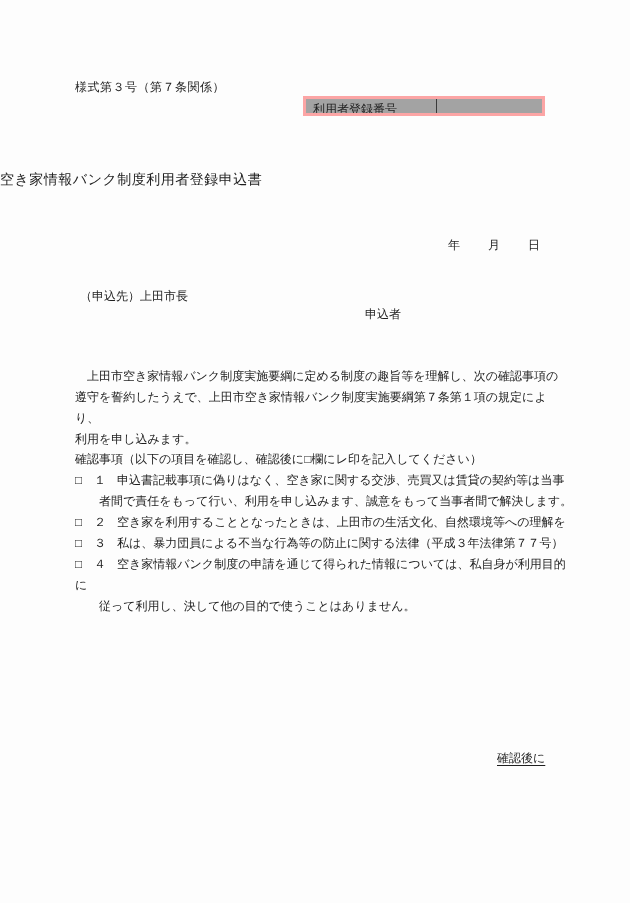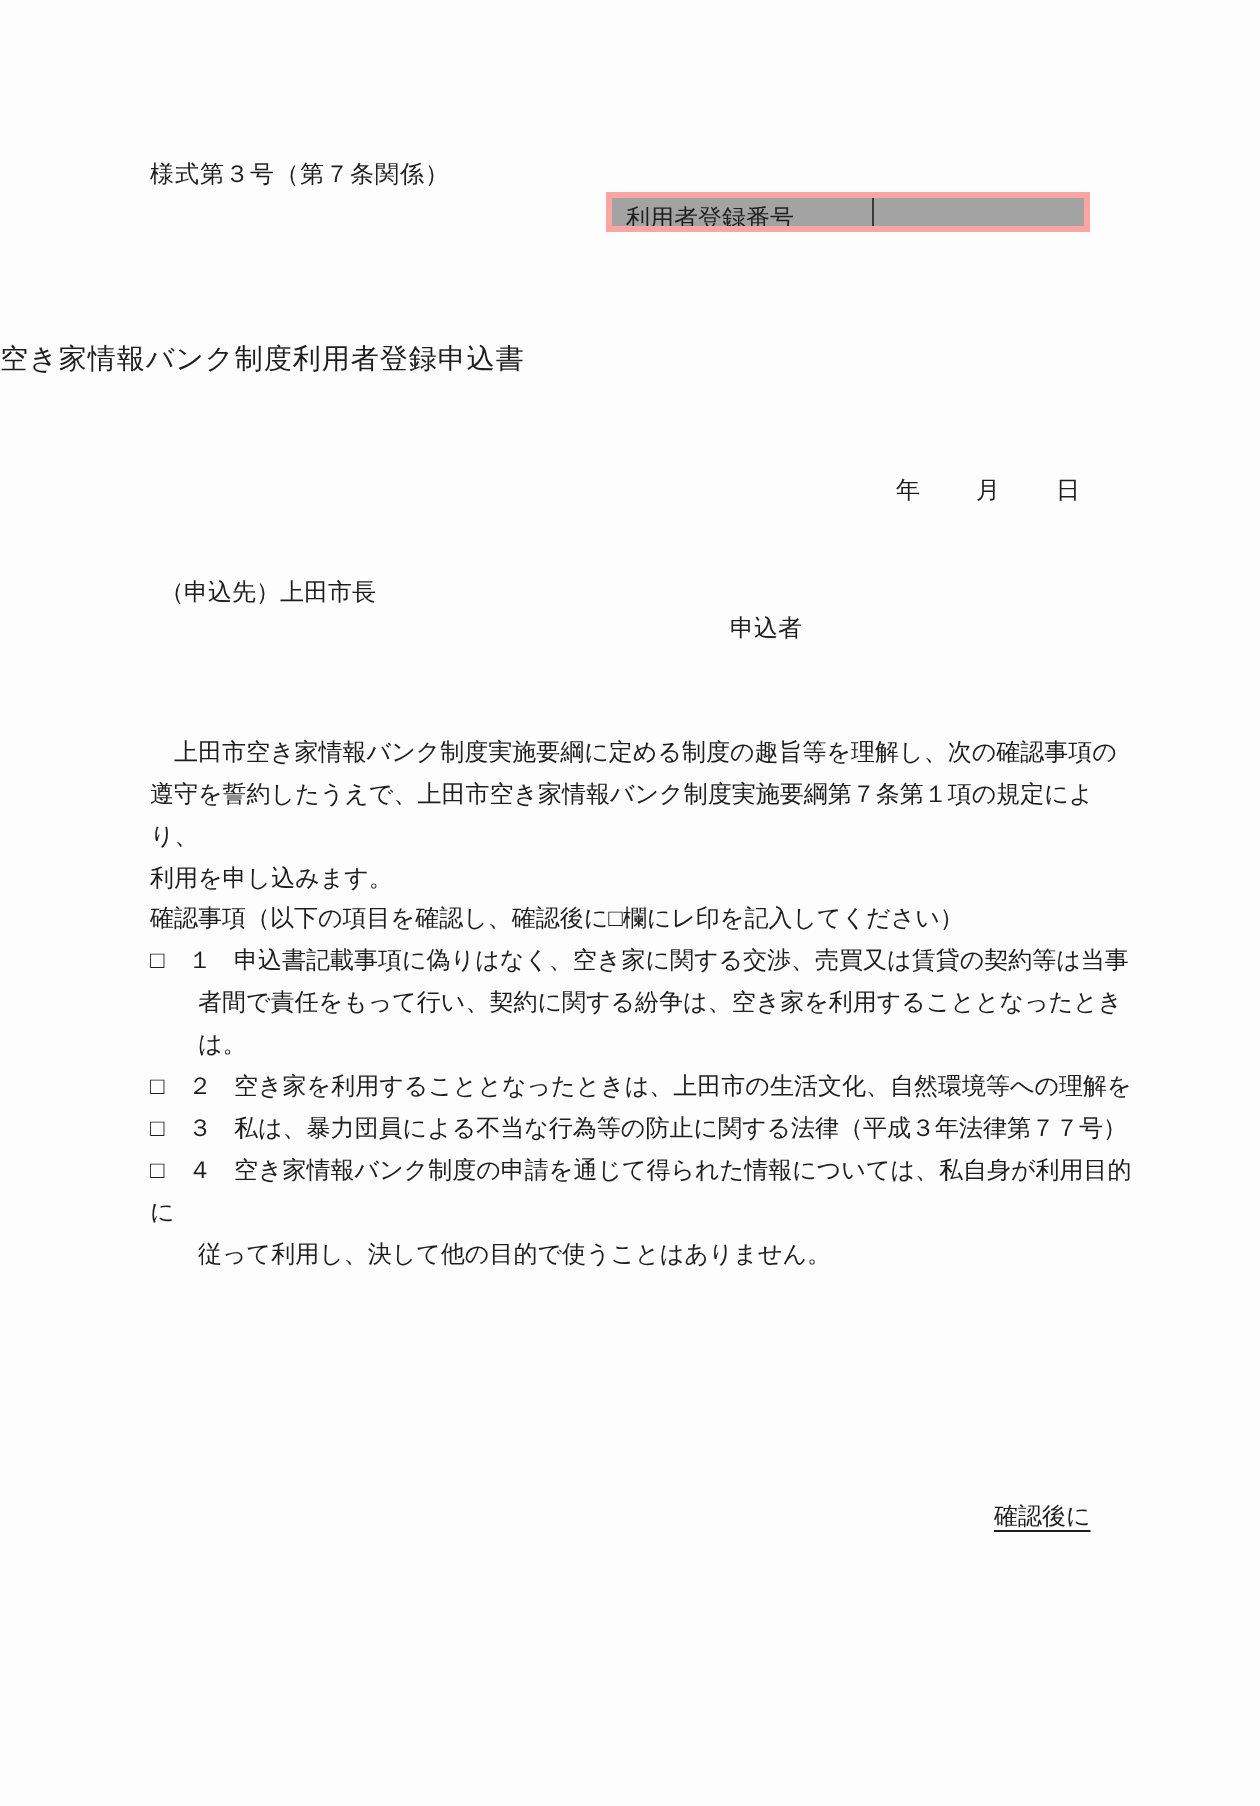--- a/index.html
+++ b/index.html
@@ -70,21 +70,21 @@
     <div>遵守を誓約したうえで、上田市空き家情報バンク制度実施要綱第７条第１項の規定により、</div>
     <div>利用を申し込みます。</div>
   </div>
 
   <div class="abs confirm">
     <div>確認事項（以下の項目を確認し、確認後に□欄にレ印を記入してください）</div>
 
     <div class="ci-first">
       <span class="cb">□</span><span class="num">１</span><span>申込書記載事項に偽りはなく、空き家に関する交渉、売買又は賃貸の契約等は当事</span>
     </div>
-    <div class="ci-cont">者間で責任をもって行い、契約に関する紛争は、空き家を利用することとなったときは。</div>
+    <div class="ci-cont">者間で責任をもって行い、利用を申し込みます、誠意をもって当事者間で解決します。</div>
 
     <div class="ci-first">
       <span class="cb">□</span><span class="num">２</span><span>空き家を利用することとなったときは、上田市の生活文化、自然環境等への理解を</span>
     </div>
 
     <div class="ci-first">
       <span class="cb">□</span><span class="num">３</span><span>私は、暴力団員による不当な行為等の防止に関する法律（平成３年法律第７７号）</span>
     </div>
 
     <div class="ci-first">

